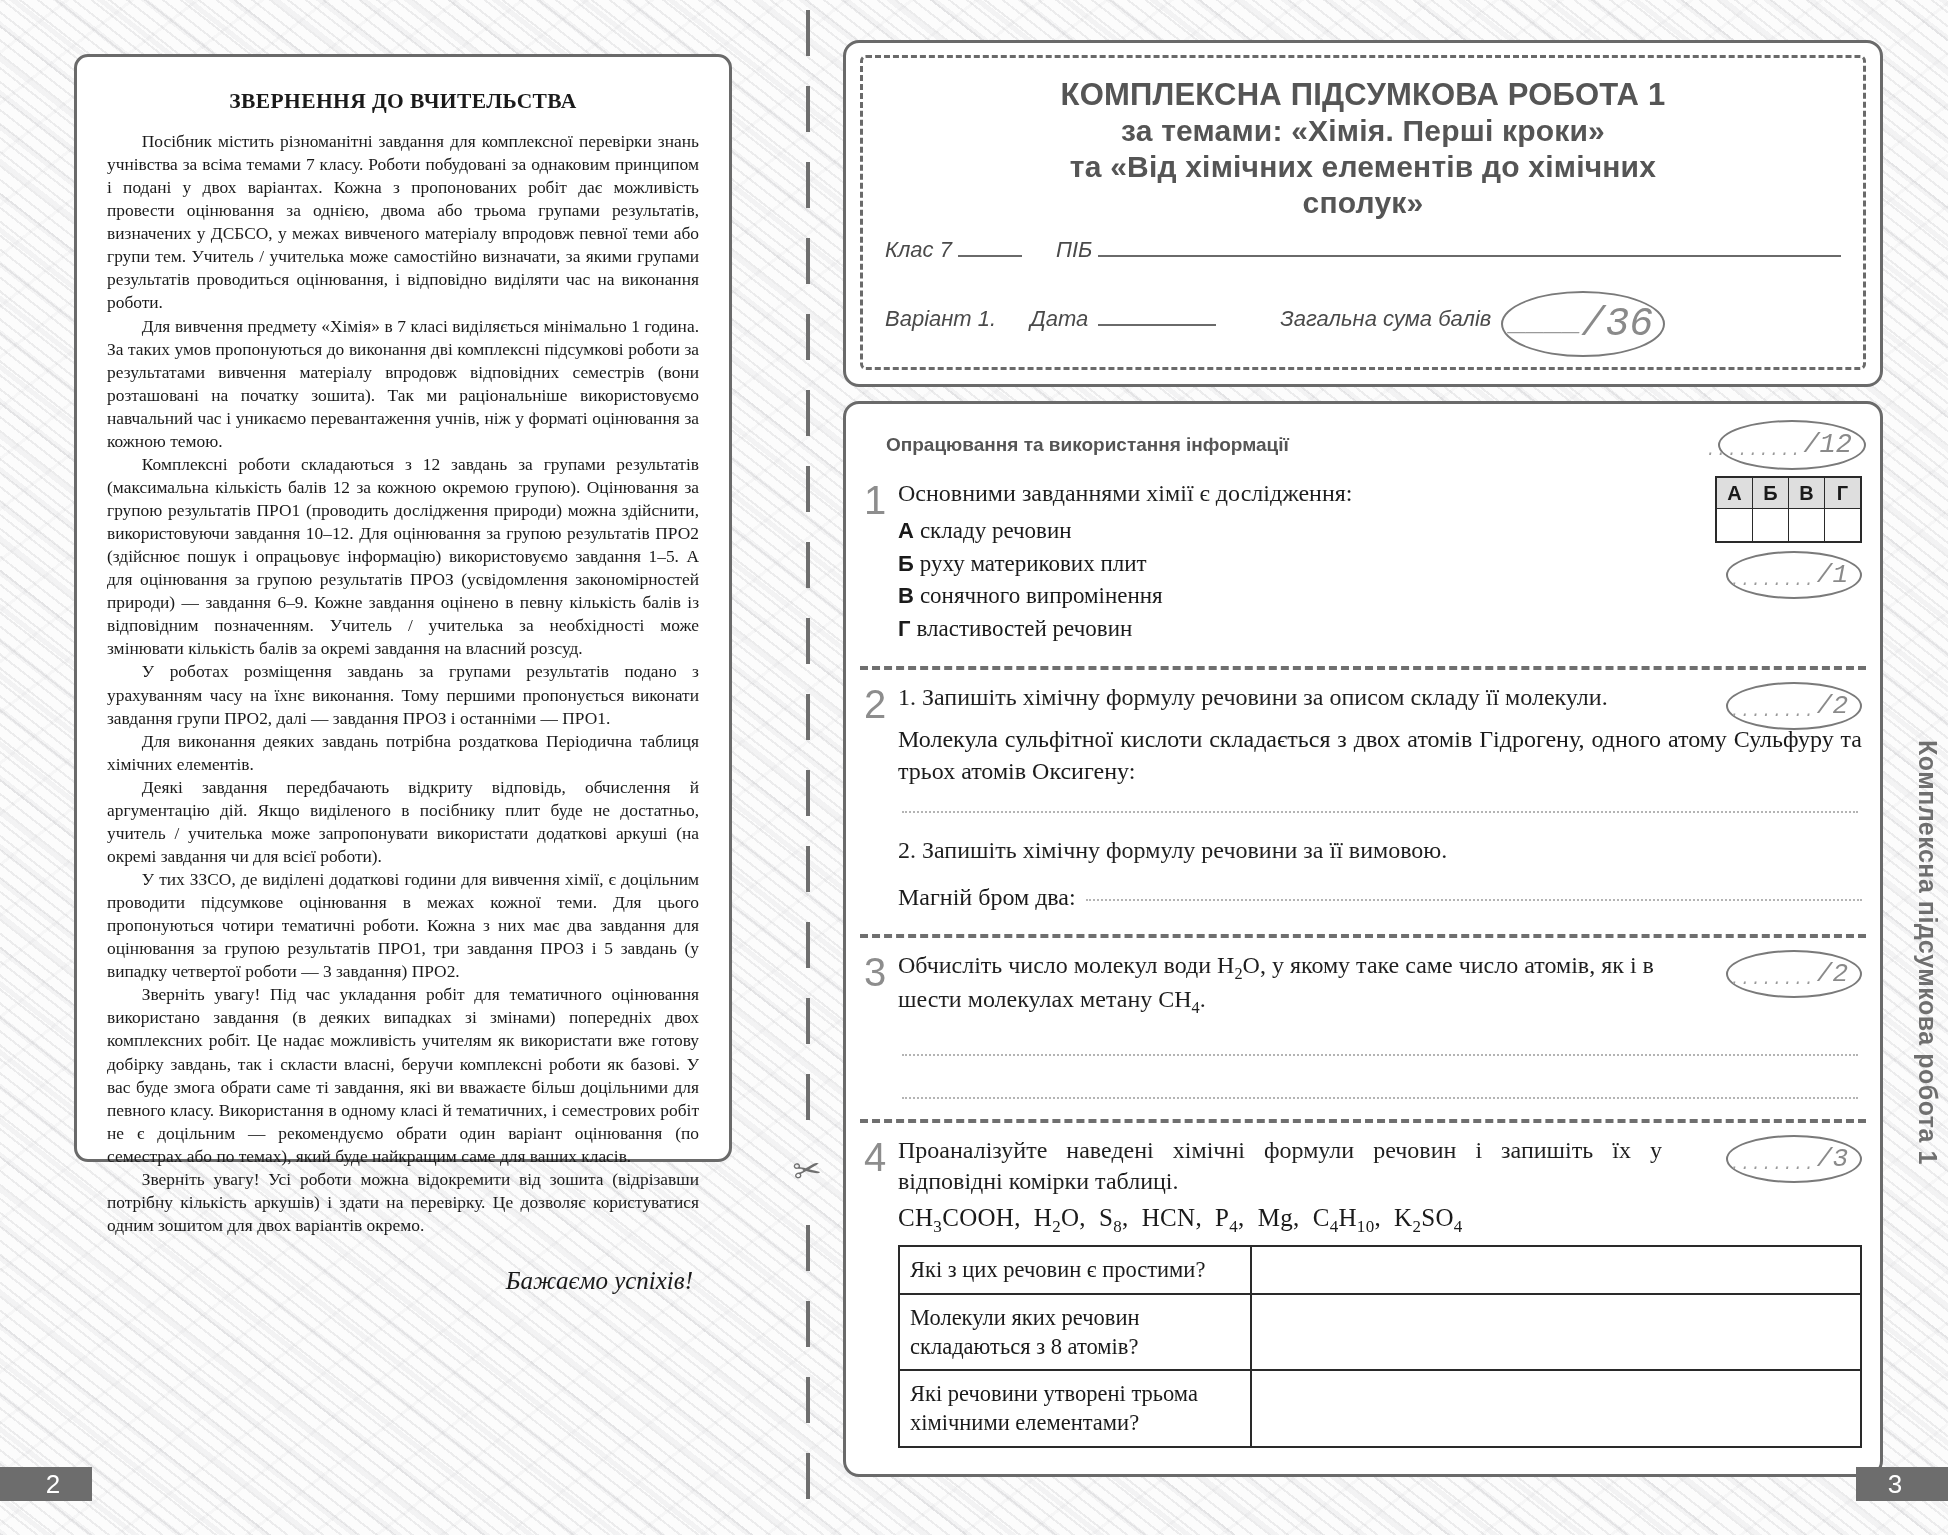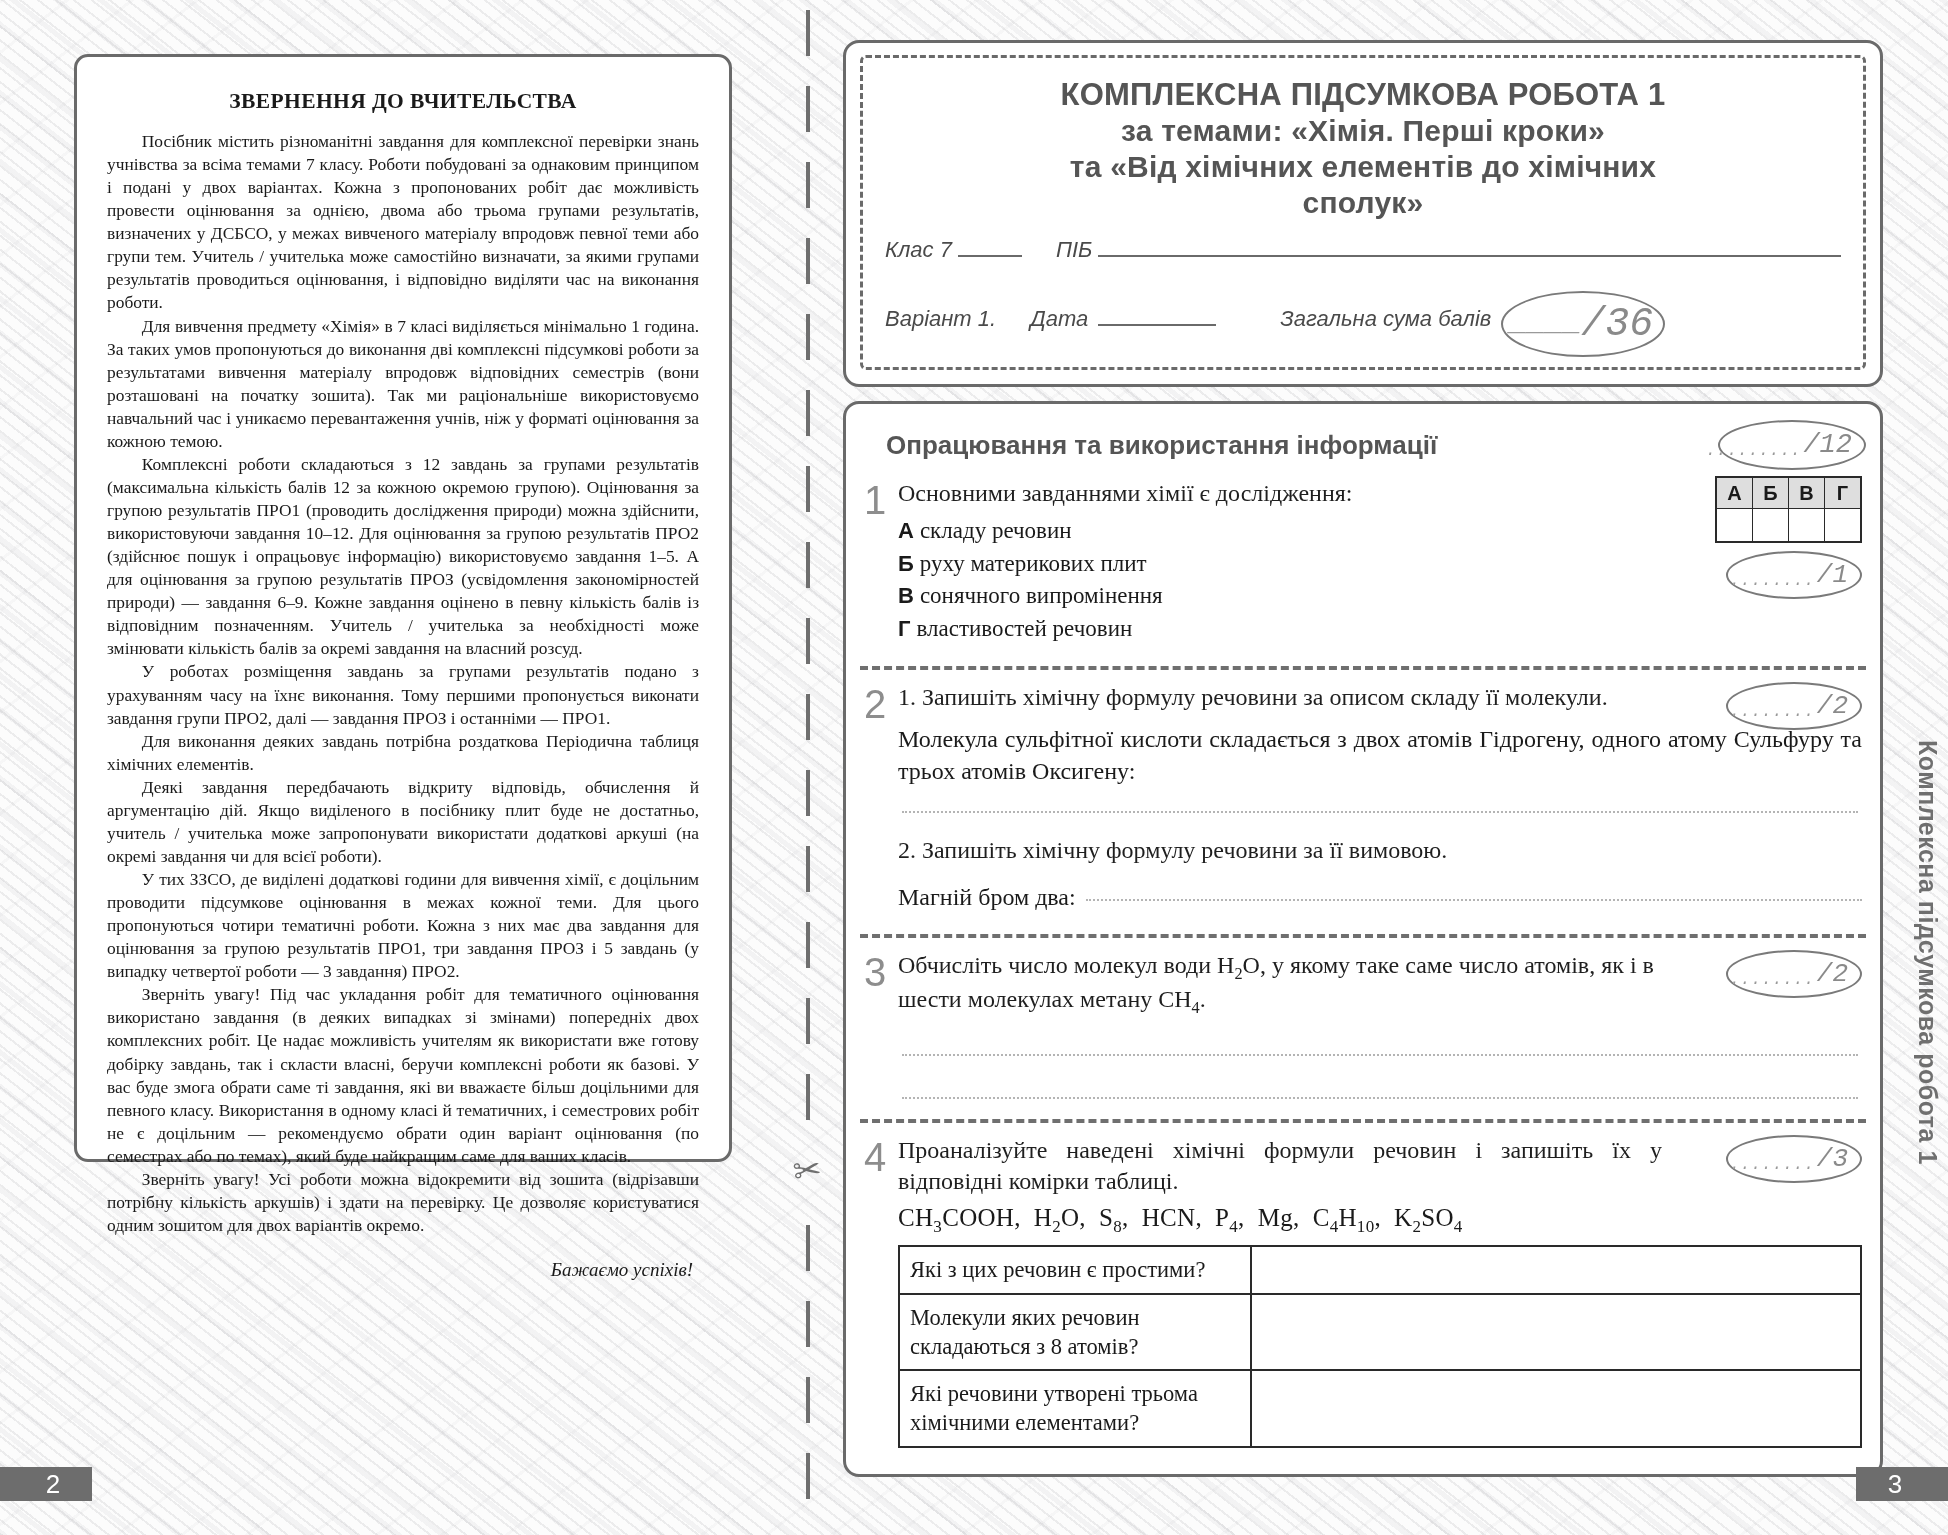--- a/index.html
+++ b/index.html
@@ -41,22 +41,22 @@
   .left-body{
     font-size:17.4px;
     line-height:1.325;
     text-align:justify;
     hyphens:none;
   }
   .left-body p{margin:0;text-indent:2.0em;}
   .signoff{
     text-align:right;
     font-style:italic;
-    font-size:19px;
-    margin-top:22px;
+    font-size:25px;
+    margin-top:30px;
     padding-right:6px;
   }
   .page-num{
     position:absolute;
     background:#6d6d6d;color:#fff;
     font-family:"Liberation Sans",sans-serif;
     font-size:26px;
     display:flex;align-items:center;
     z-index:4;
   }
@@ -156,21 +156,21 @@
     z-index:6;
   }
 
   
   .tasks-card{padding:10px 0 10px 0;}
   .sect-head{
     display:flex;align-items:center;
     padding:6px 14px 2px 40px;
   }
   .sect-title{
-    font-weight:bold;font-size:26px;color:#555555;
+    font-weight:bold;font-size:19px;color:#555555;
     flex:1;
   }
   .oval-12{
     width:132px;height:46px;font-size:27px;padding-right:12px;
   }
   .oval-sm{
     width:120px;height:44px;font-size:26px;padding-right:12px;
   }
   .dots{
     font-size:16px;color:#9a9a9a;letter-spacing:1px;

